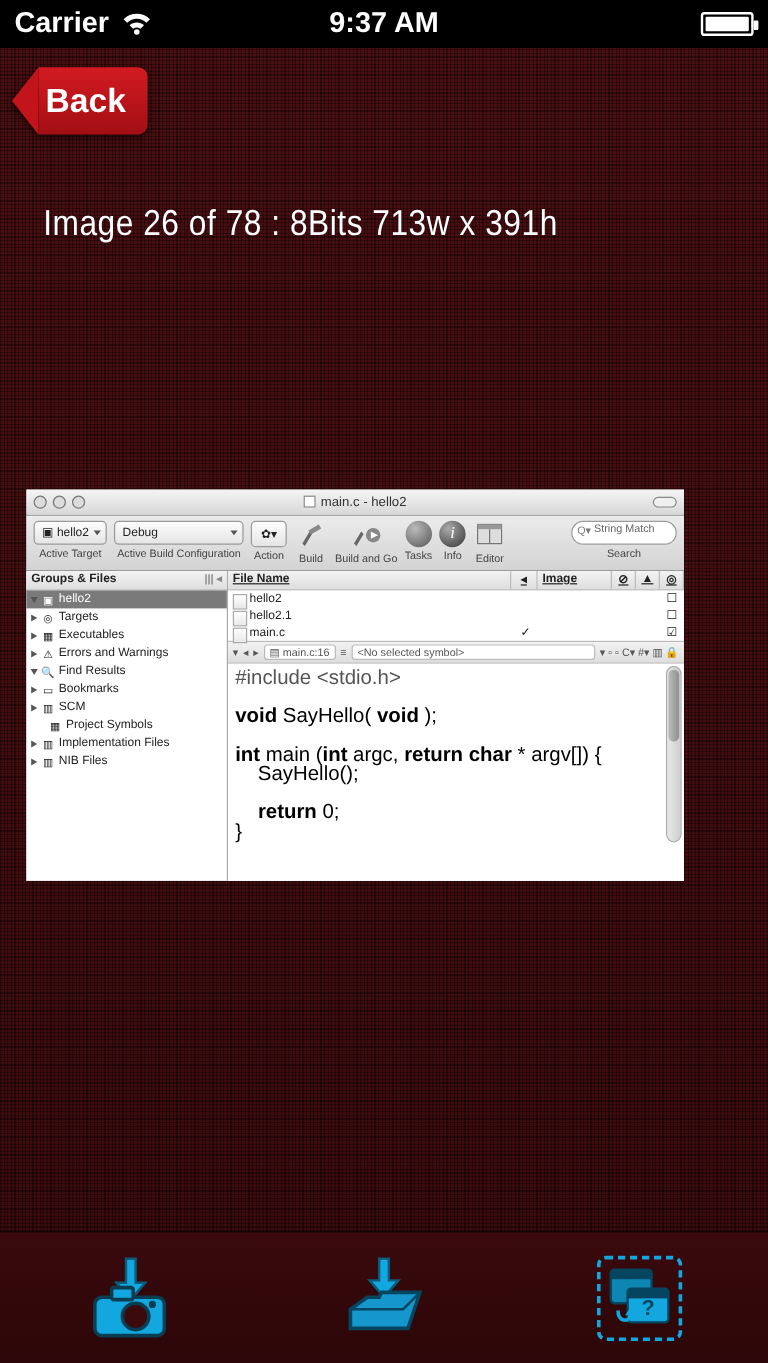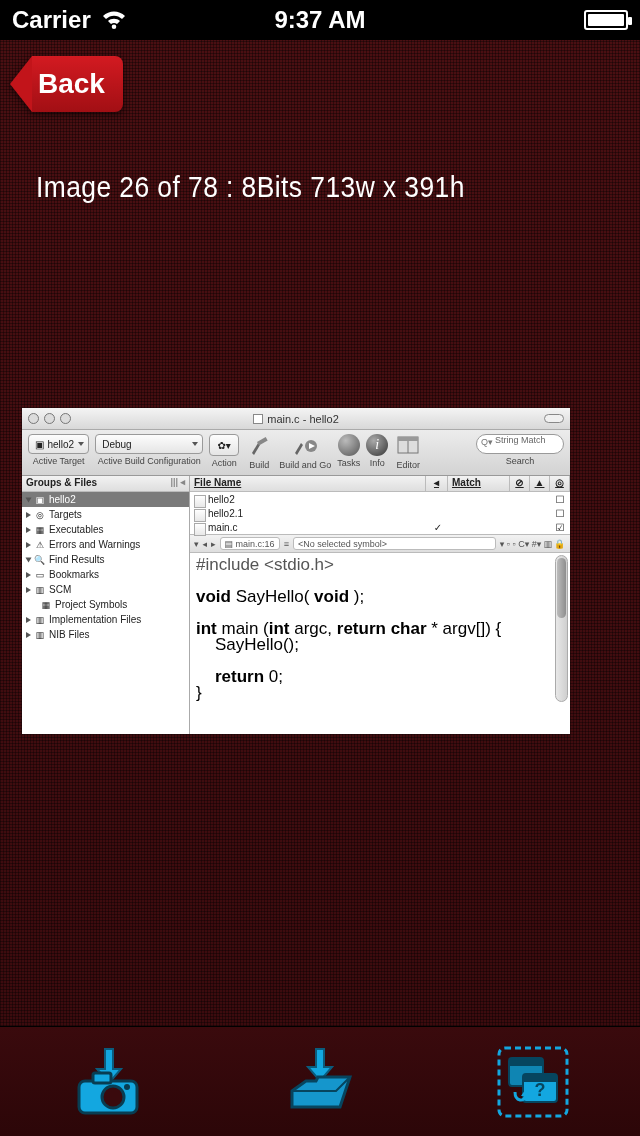--- a/index.html
+++ b/index.html
@@ -291,21 +291,21 @@
             <span class="ico">▥</span>
             <span>NIB Files</span>
           </div>
       </div>
     </div>
 
     <div class="content">
       <div class="cols">
         <div class="c" style="width:236px;">File Name</div>
         <div class="c" style="width:22px;text-align:center;">◂</div>
-        <div class="c" style="flex:1;">Match</div>
+        <div class="c" style="flex:1;">Image</div>
         <div class="c" style="width:20px;text-align:center;">⊘</div>
         <div class="c" style="width:20px;text-align:center;">▲</div>
         <div class="c" style="width:20px;text-align:center;">◎</div>
       </div>
       <div class="filelist">
         <div class="frow">
             <div class="fname">hello2</div>
             <div class="chk"></div>
             <div class="code"></div>
             <div style="width:20px"></div>

